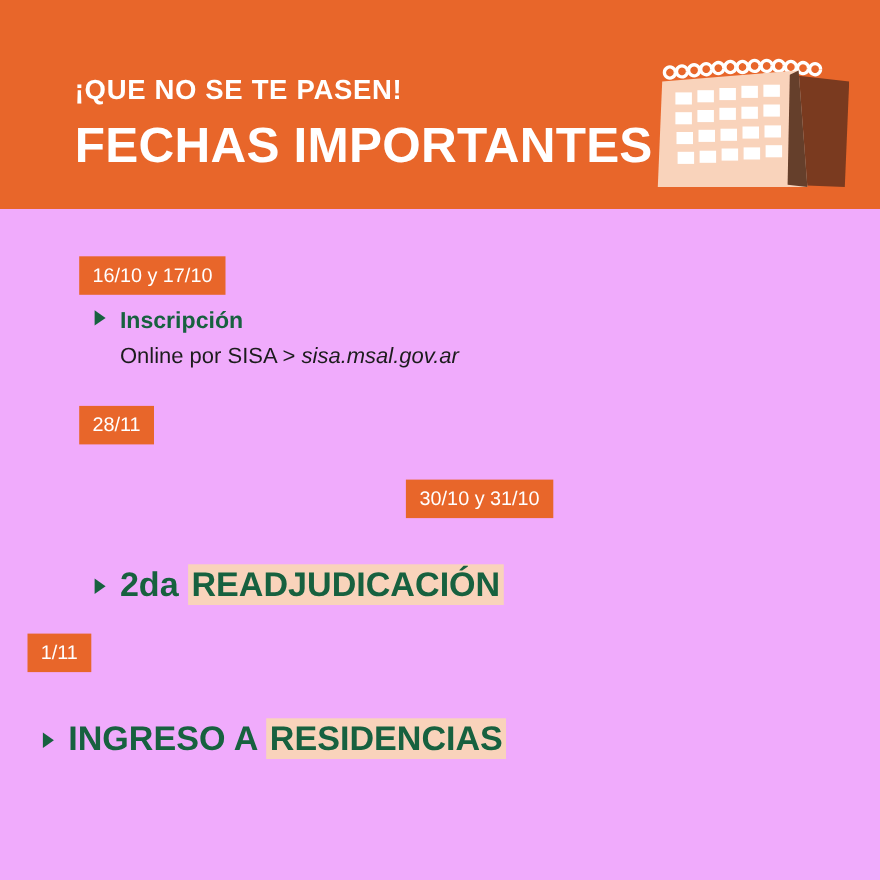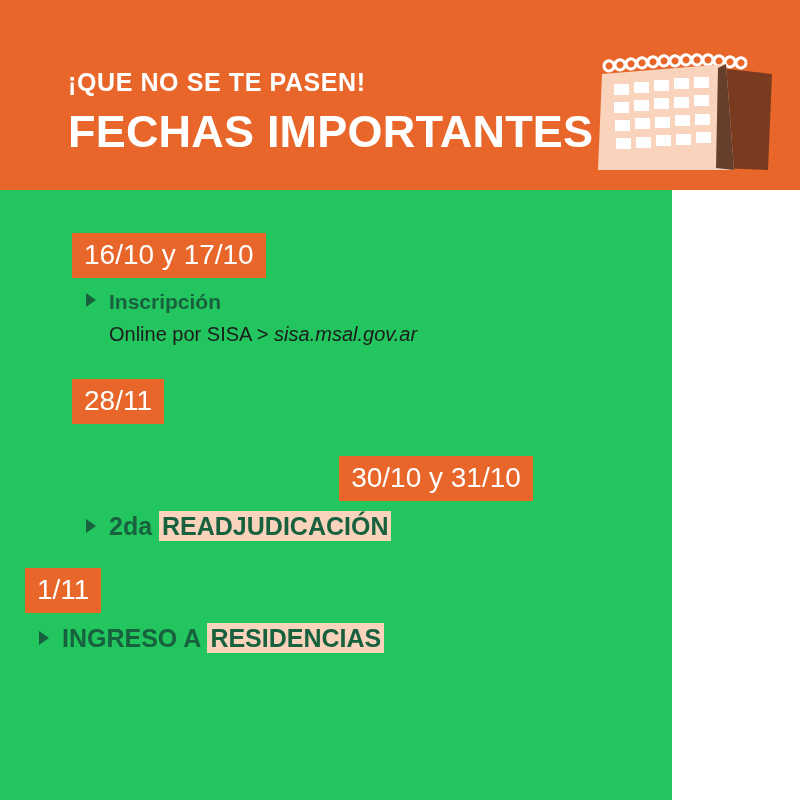--- a/index.html
+++ b/index.html
@@ -9,23 +9,23 @@
   body {
     width: 800px;
     height: 800px;
     background: #ffffff;
     font-family: "Liberation Sans", sans-serif;
     overflow: hidden;
   }
 
   .poster {
     position: relative;
-    width: 672px;
+    width: 800px;
     height: 800px;
-    background: #22c55e;
+    background: #f0abfc;
   }
 
   
   .header {
     position: relative;
     width: 800px;
     height: 190px;
     background: #e8662a;
     overflow: hidden;
   }
@@ -72,21 +72,21 @@
 
   .block {
     position: relative;
     padding-left: 72px;
   }
 
   .date-tag {
     display: inline-block;
     background: #e8662a;
     color: #ffffff;
-    font-size: 28px;
+    font-size: 18px;
     font-weight: 500;
     line-height: 1;
     padding: 8px 12px 9px 12px;
     white-space: nowrap;
   }
 
   .entry {
     display: flex;
     align-items: baseline;
     margin-top: 12px;
@@ -104,21 +104,22 @@
     flex: 0 0 auto;
   }
   .entry-label {
     color: #17613f;
     font-size: 21px;
     font-weight: bold;
     line-height: 1.1;
     white-space: nowrap;
   }
   .entry-label.big {
-    font-size: 25px;
+    font-size: 31px;
+    margin-top: 32px;
   }
   .hl {
     background: #f9d3bb;
     padding: 1px 3px;
   }
   .sub {
     color: #1c1c1c;
     font-size: 20px;
     line-height: 1.2;
     margin-top: 9px;

